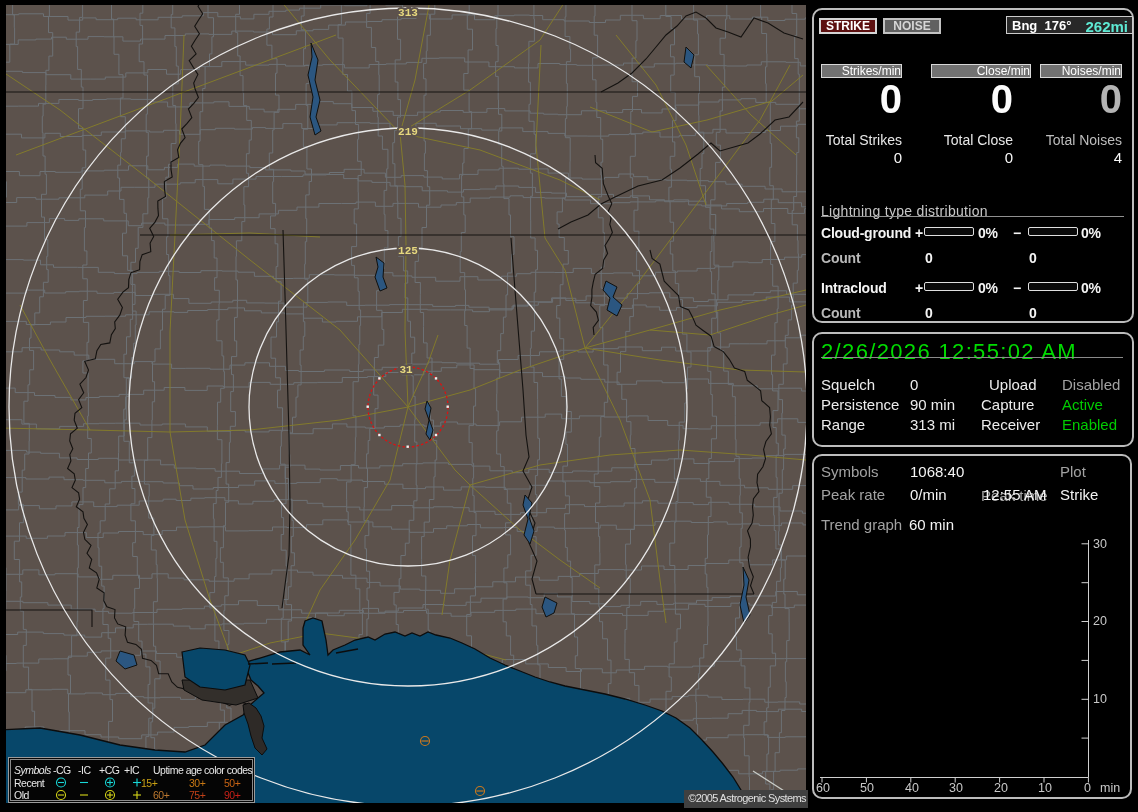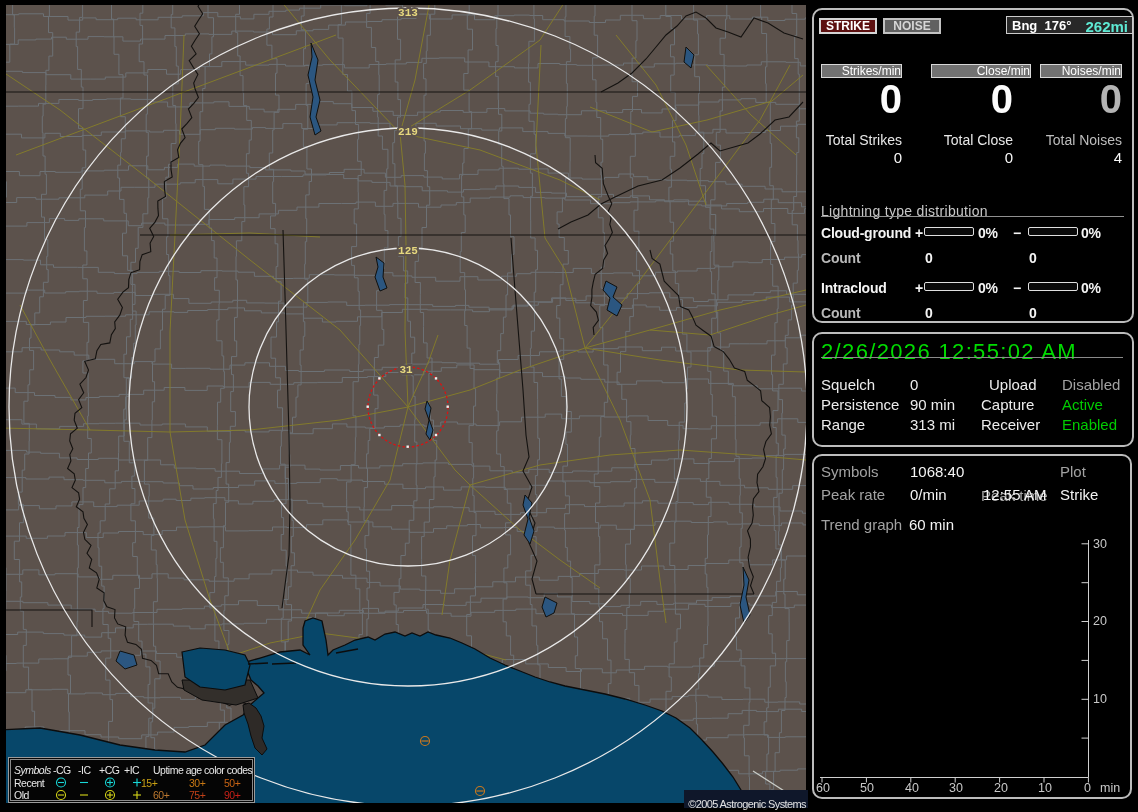--- a/index.html
+++ b/index.html
@@ -1,20 +1,20 @@
 <!DOCTYPE html>
 <html><head><meta charset="utf-8">
 <style>
 *{margin:0;padding:0;box-sizing:border-box;}
 html,body{width:1138px;height:812px;background:#000;overflow:hidden;font-family:"Liberation Sans",sans-serif;}
 #map{position:absolute;left:6px;top:5px;width:800px;height:616px;}
 .rlab{font-family:"Liberation Mono",monospace;font-size:11px;font-weight:bold;fill:#e6d87e;text-anchor:middle;paint-order:stroke;stroke:#5c524c;stroke-width:4px;}
 #legend{position:absolute;left:8px;top:757px;width:247px;height:46px;background:#050505;border:1px solid #9a9a9a;box-shadow:inset 0 0 0 1px #050505, inset 0 0 0 2px #8a8a8a;font-size:10.5px;letter-spacing:-0.5px;color:#e8e8e8;}
 #legend span{position:absolute;white-space:nowrap;}
-#copy{position:absolute;left:678px;top:785px;width:124px;height:18px;background:#0f172a;color:#e0e0e0;font-size:11px;letter-spacing:-0.6px;text-align:right;padding-right:2px;padding-top:8px;white-space:nowrap;}
+#copy{position:absolute;left:678px;top:785px;width:124px;height:18px;background:#404040;color:#e0e0e0;font-size:11px;letter-spacing:-0.6px;text-align:right;padding-right:2px;padding-top:2px;white-space:nowrap;}
 .panel{position:absolute;background:#000;border:2px solid #bcbcbc;border-radius:10px;}
 #p1{left:812px;top:8px;width:322px;height:315px;}
 #p2{left:812px;top:332px;width:322px;height:115px;}
 #p3{left:812px;top:454px;width:320px;height:345px;}
 .abs{position:absolute;white-space:nowrap;}
 .btn{position:absolute;text-align:center;font-weight:bold;}
 .minbtn{position:absolute;background:#727272;border:1px solid #d8d8d8;color:#fff;font-size:12px;text-align:right;line-height:12px;height:14px;}
 .bigz{position:absolute;font-size:40px;font-weight:bold;text-align:right;line-height:34px;}
 .tot{position:absolute;font-size:14px;text-align:right;}
 .totv{position:absolute;font-size:15px;text-align:right;color:#f8f8f8;}

